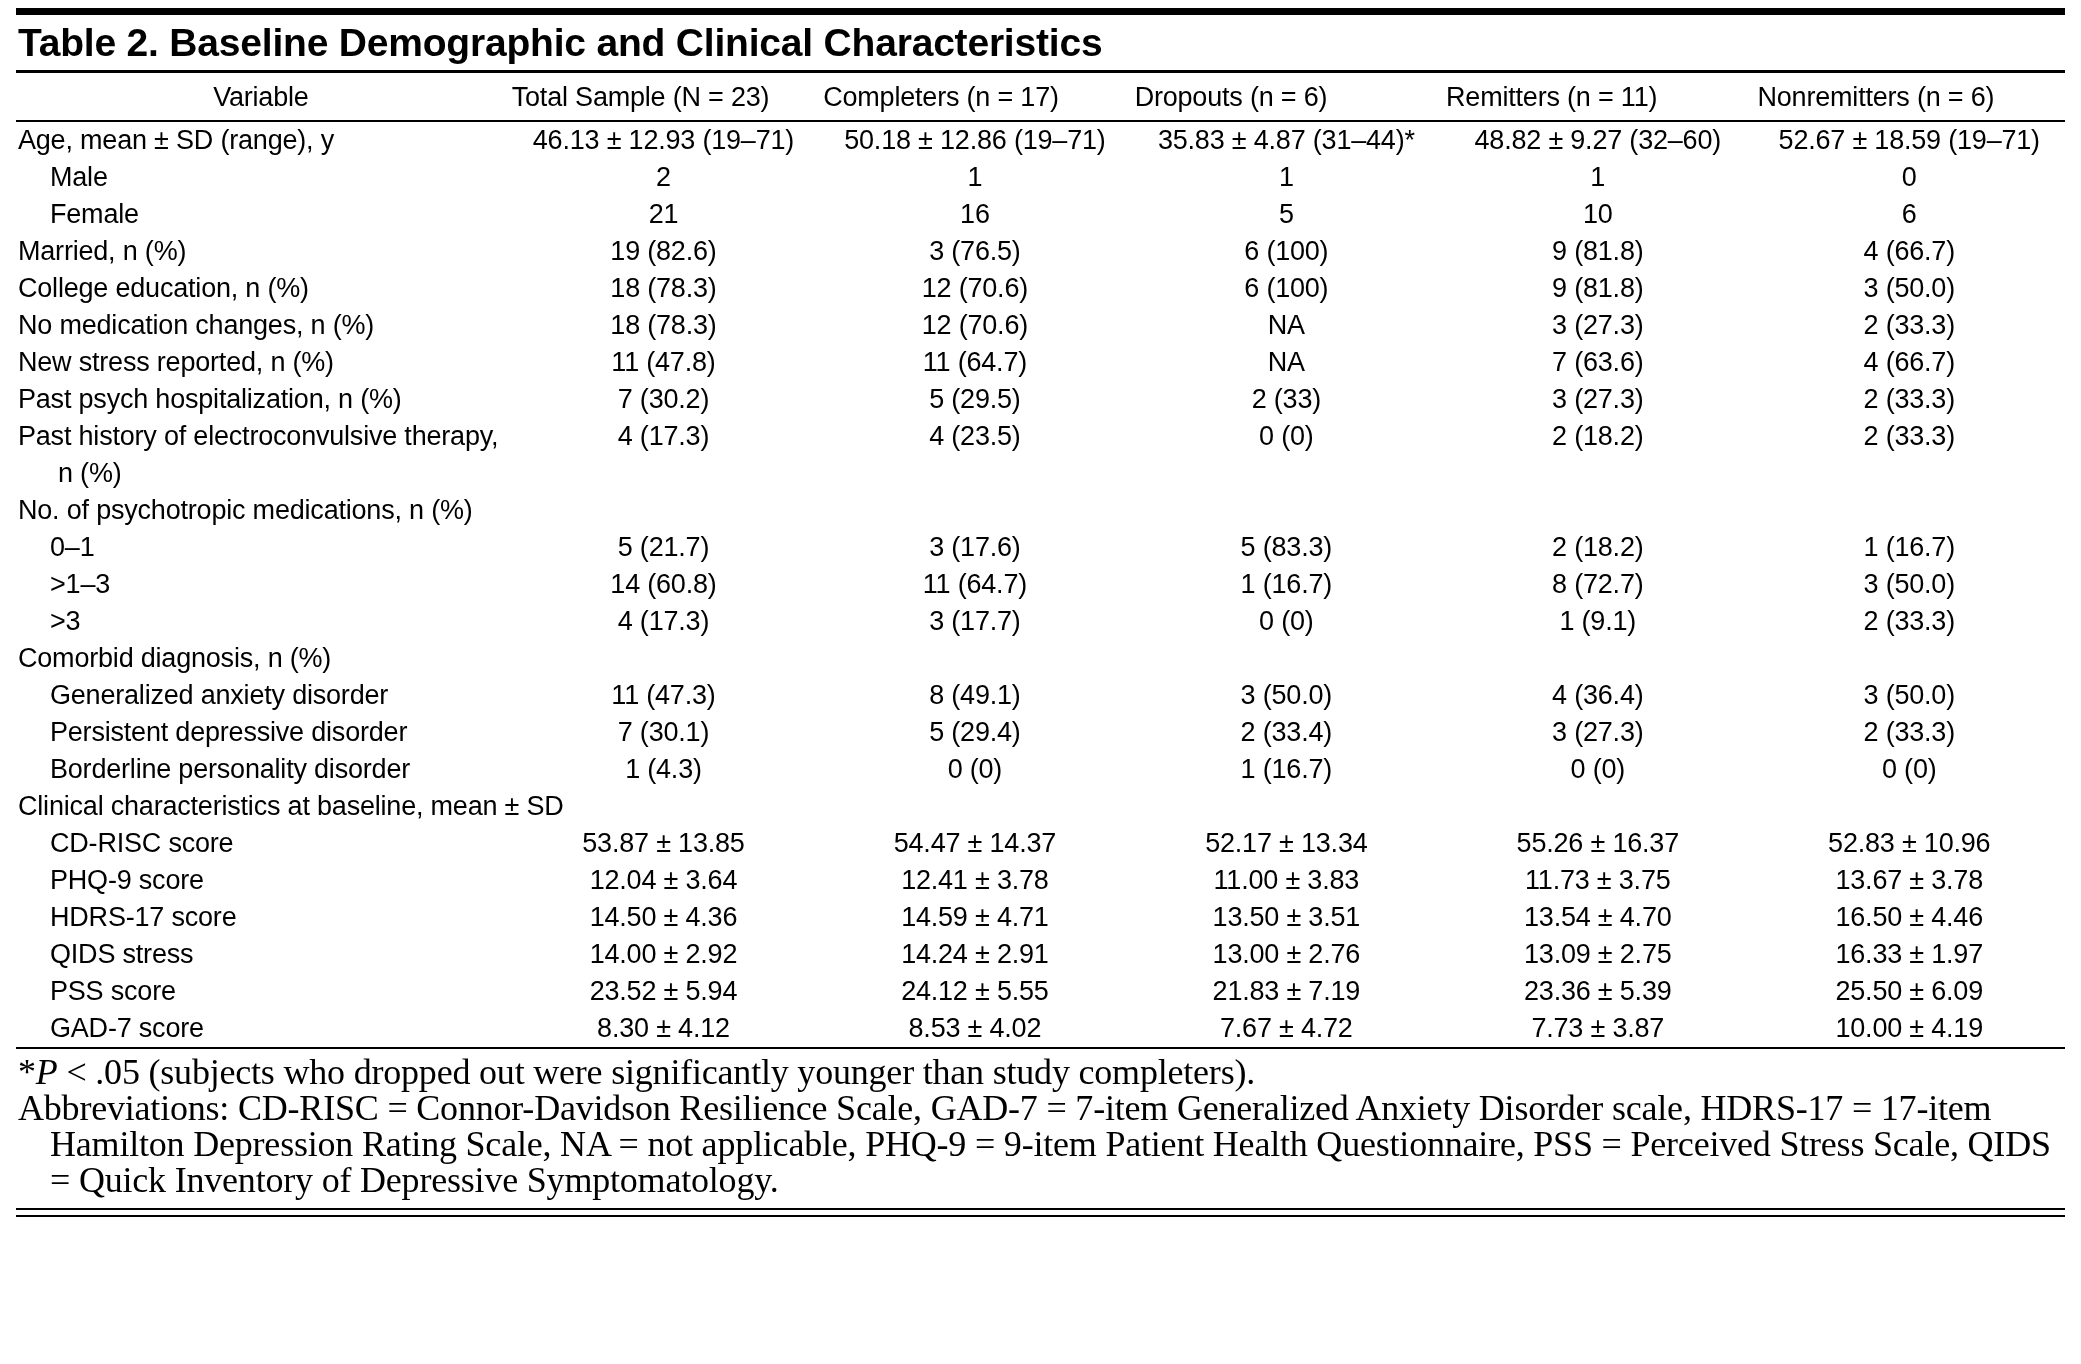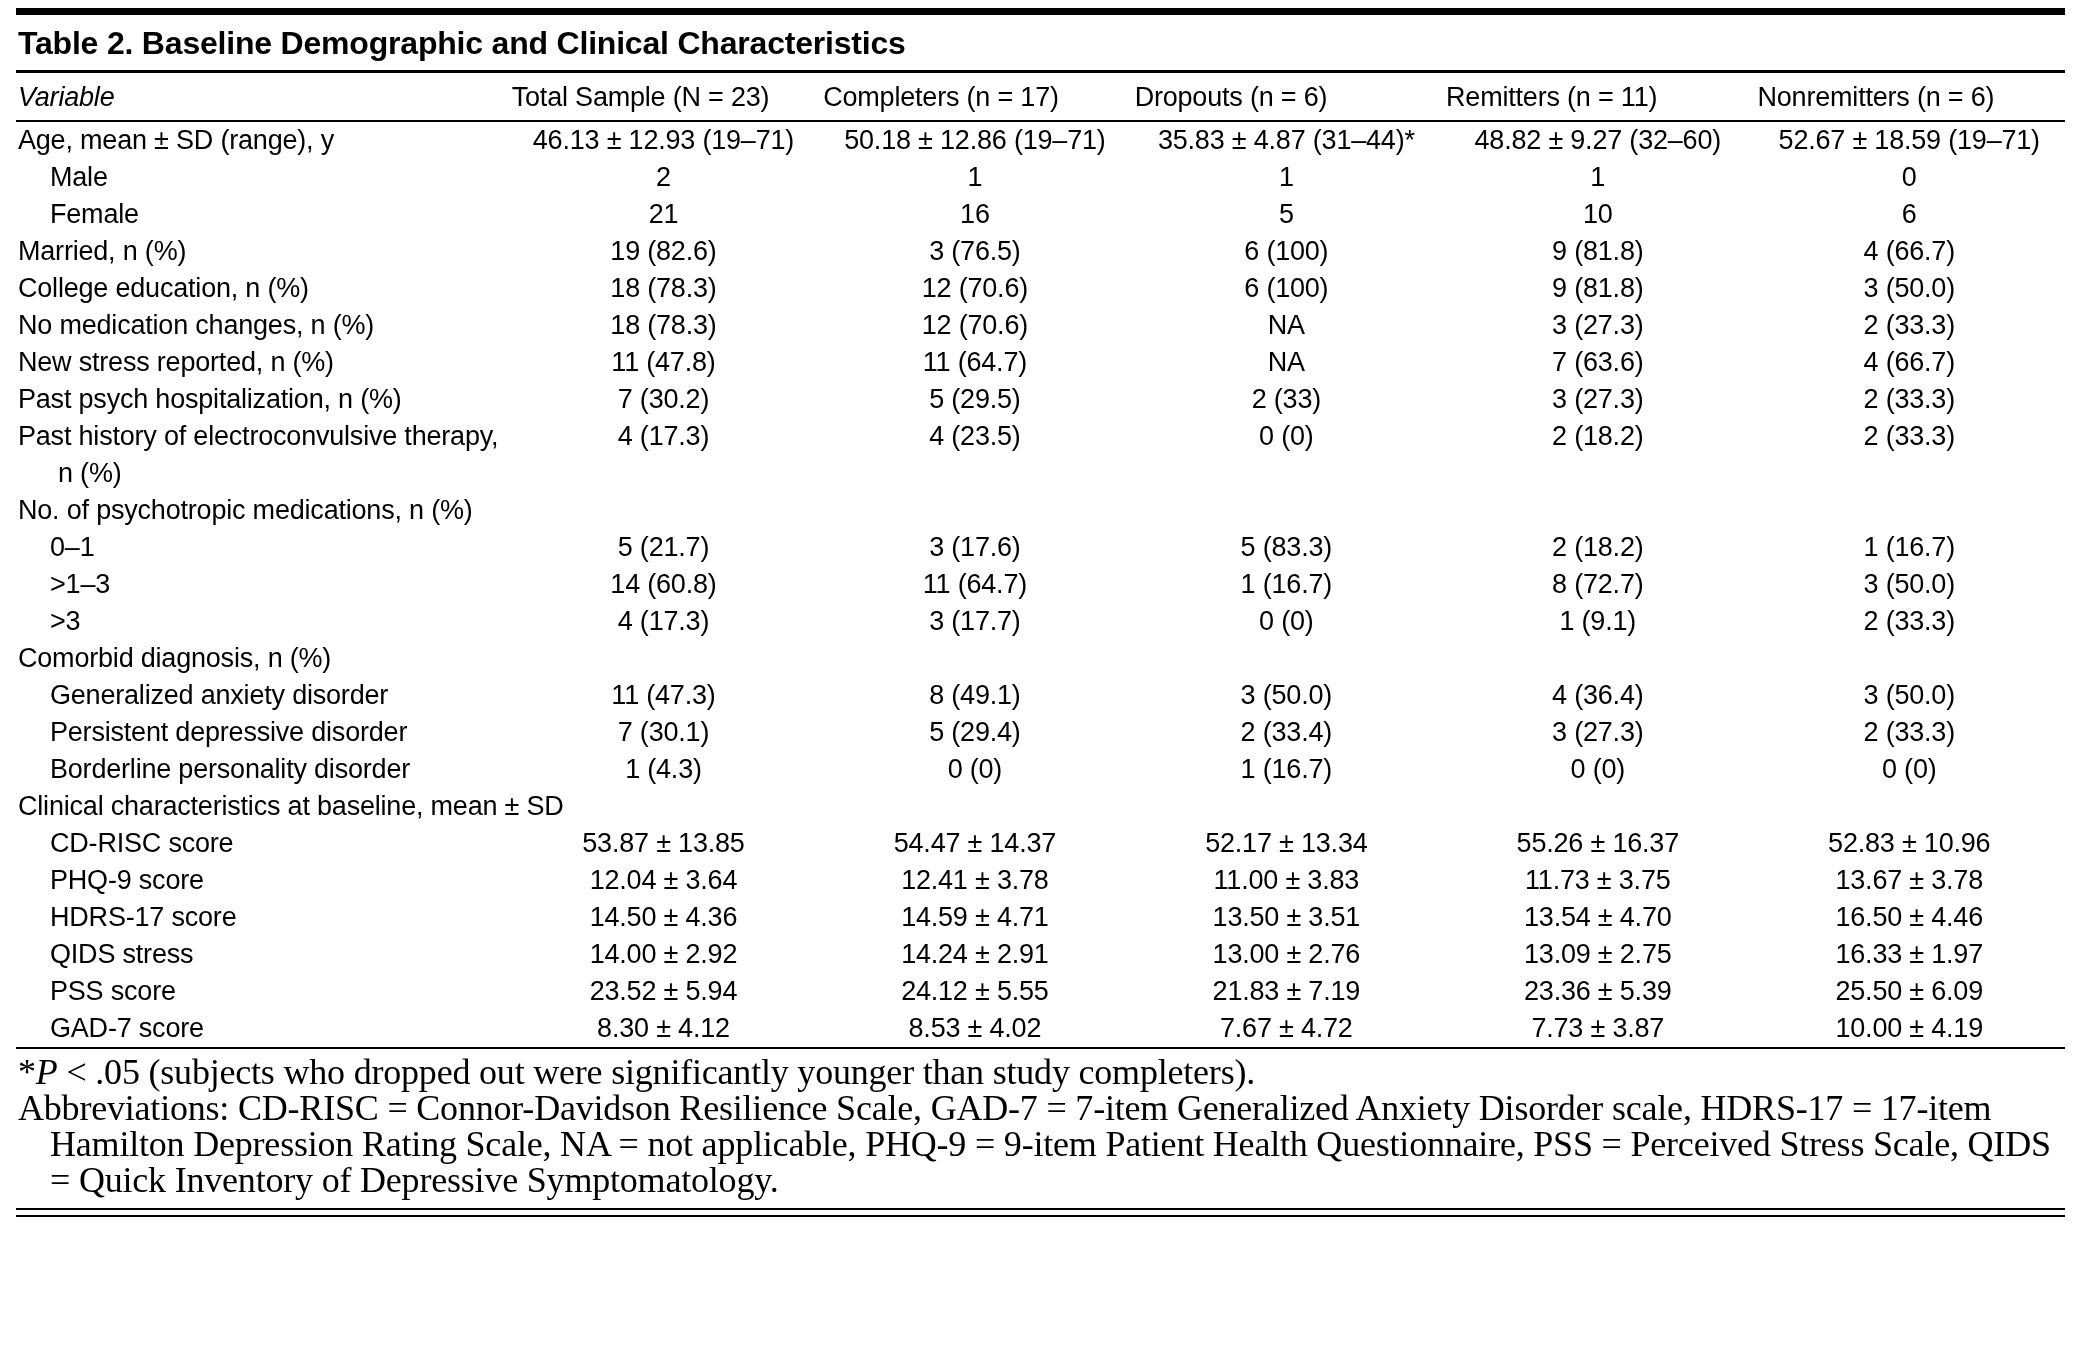--- a/index.html
+++ b/index.html
@@ -10,41 +10,41 @@
     padding: 8px 16px 0 16px;
     font-family: "Liberation Sans", sans-serif;
     color: #000000;
     letter-spacing: -0.2px;
     overflow: hidden;
     background: #ffffff;
   }
   .rule-thick { height: 7px; background: #000; }
   .rule-med   { height: 3px; background: #000; }
   .title {
-    font-size: 32px;
+    font-size: 39px;
     font-weight: 700;
     line-height: 38px;
     padding: 9px 0 8px 2px;
   }
   table.char-table {
     width: 100%;
     border-collapse: collapse;
     table-layout: fixed;
     font-size: 27px;
     border-bottom: 2px solid #000;
   }
   thead th {
     font-weight: 400;
     text-align: left;
     padding: 7px 4px 6px 4px;
     border-bottom: 2px solid #000;
     line-height: 34px;
     vertical-align: bottom;
   }
-  thead th.var-head { text-align: left; padding-left: 2px; font-style: italic; }
+  thead th.var-head { text-align: center; padding-left: 2px; }
   tbody td {
     line-height: 37px;
     padding: 0 4px;
     vertical-align: top;
   }
   td.label   { padding-left: 42px; text-indent: -40px; margin-top: 17px; }
   td.label.ind1 { padding-left: 74px; }
   td.val     { text-align: center; }
   .footnotes {
     font-size: 36px;

